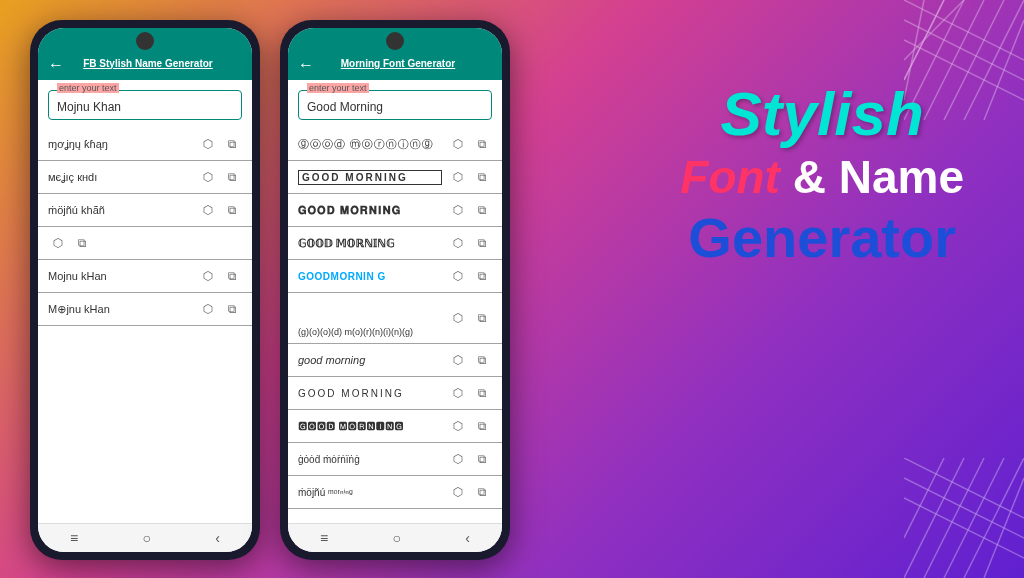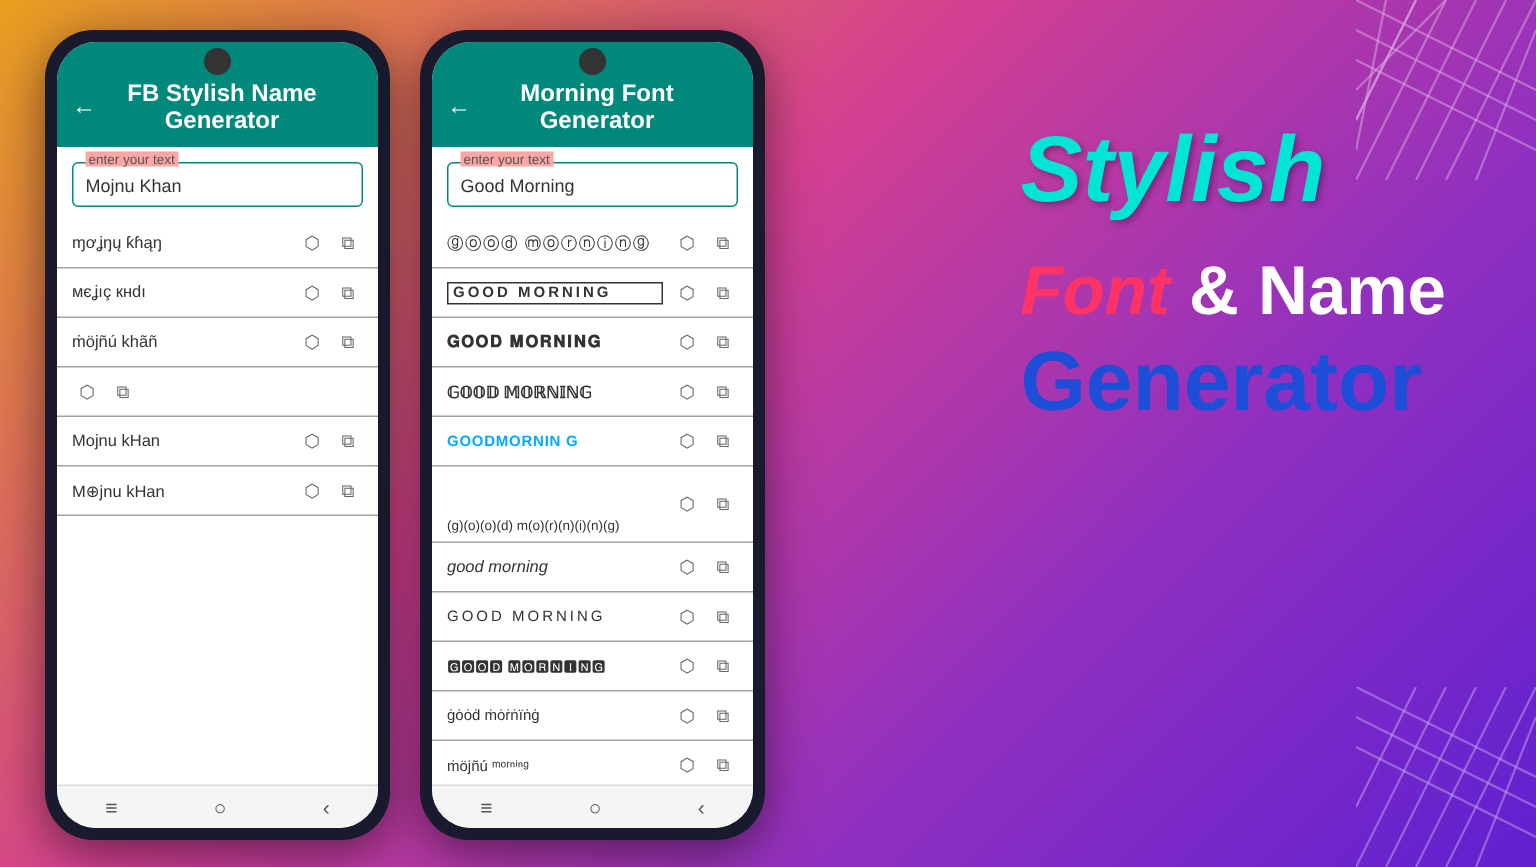--- a/index.html
+++ b/index.html
@@ -77,25 +77,26 @@
       gap: 6px;
       flex-shrink: 0;
       padding-top: 26px;
     }
     .app-header .back-arrow {
       color: white;
       font-size: 16px;
     }
     .app-header .title {
       color: white;
-      font-size: 16px;
+      font-size: 10px;
       font-weight: 600;
       flex: 1;
       text-align: center;
       margin-right: 16px;
+      text-decoration: underline;
     }
 
     
     .input-area {
       padding: 10px 10px 6px;
       flex-shrink: 0;
     }
     .input-wrapper {
       border: 1.5px solid #00897b;
       border-radius: 4px;
@@ -161,35 +162,35 @@
     .nav-btn {
       font-size: 14px;
       color: #555;
     }
 
     
     .promo-text {
       position: absolute;
       right: 60px;
       top: 80px;
-      text-align: left;
+      text-align: center;
     }
     .promo-stylish {
       font-size: 62px;
       font-weight: 900;
       color: #00e5d4;
       font-style: italic;
       text-shadow: 2px 2px 4px rgba(0,0,0,0.3);
       line-height: 1.1;
     }
     .promo-font-name {
       font-size: 46px;
       font-weight: 900;
       line-height: 1.1;
-      margin-top: 20px;
+      margin-top: 4px;
     }
     .promo-font {
       color: #ff3366;
       font-style: italic;
     }
     .promo-and {
       color: white;
       font-style: normal;
     }
     .promo-generator {

